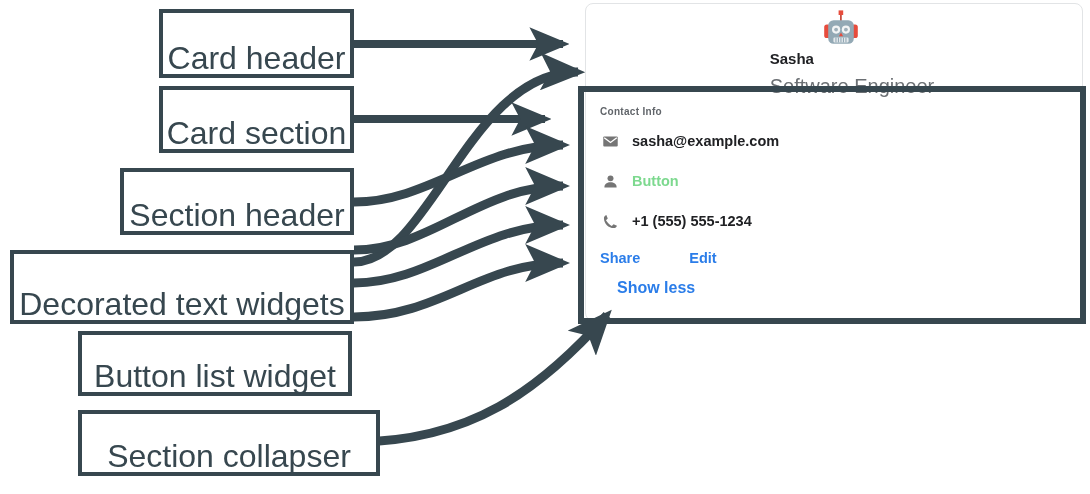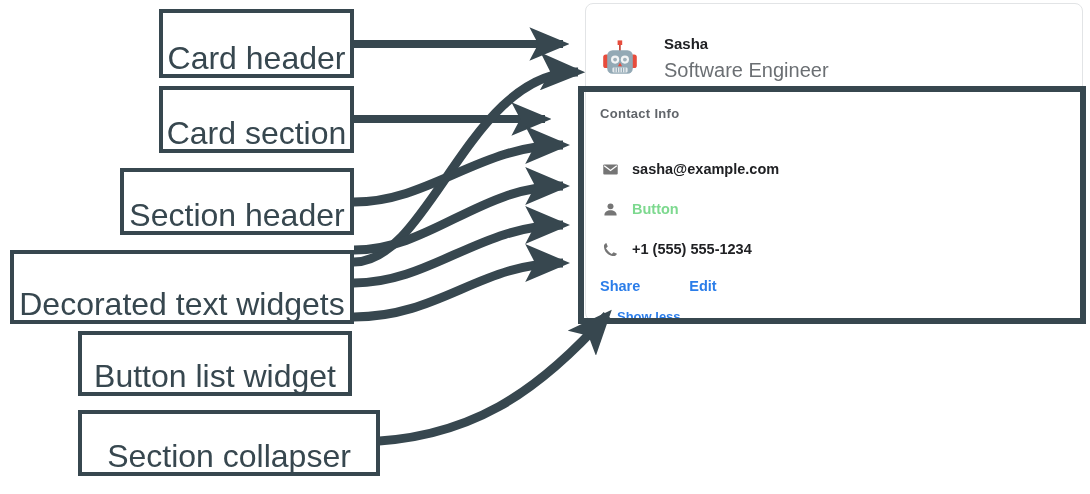--- a/index.html
+++ b/index.html
@@ -59,27 +59,28 @@
     box-sizing: border-box;
     background: #ffffff;
     border: 1px solid #e2e4e6;
     border-radius: 8px;
     z-index: 2;
   }
 
   
   #card-header {
     position: absolute;
-    left: 0; top: 11px;
+    left: 0; top: 4px;
     width: 100%;
     height: 88px;
     display: flex;
     align-items: center;
     padding-left: 13px;
     box-sizing: border-box;
+    flex-direction: column;
   }
   #avatar {
     width: 42px; height: 42px;
     flex: 0 0 42px;
     position: relative;
   }
   .header-texts {
     margin-left: 23px;
     display: flex;
     flex-direction: column;
@@ -114,26 +115,26 @@
   
   #card-section {
     position: absolute;
     left: 0;
     top: 88px;
     width: 100%;
     padding: 14px 0 0 0;
     box-sizing: border-box;
   }
   #section-header-text {
-    font-size: 13px;
+    font-size: 10px;
     font-weight: bold;
     color: #61656a;
     letter-spacing: 0.3px;
     padding-left: 14px;
-    margin-bottom: 28px;
+    margin-bottom: 4px;
   }
   .text-widget {
     display: flex;
     align-items: center;
     height: 40px;
     padding-left: 14px;
   }
   .tw-icon {
     width: 20px;
     height: 20px;
@@ -171,21 +172,21 @@
   #btn-share { margin-right: 49px; }
 
   
   #section-collapser {
     padding-left: 31px;
     height: 30px;
     display: flex;
     align-items: center;
   }
   #collapser-label {
-    font-size: 13px;
+    font-size: 16px;
     font-weight: bold;
     color: #2b7de9;
     background: none;
     border: none;
     padding: 0;
     font-family: "Liberation Sans", sans-serif;
     cursor: pointer;
   }
 </style>
 </head>

